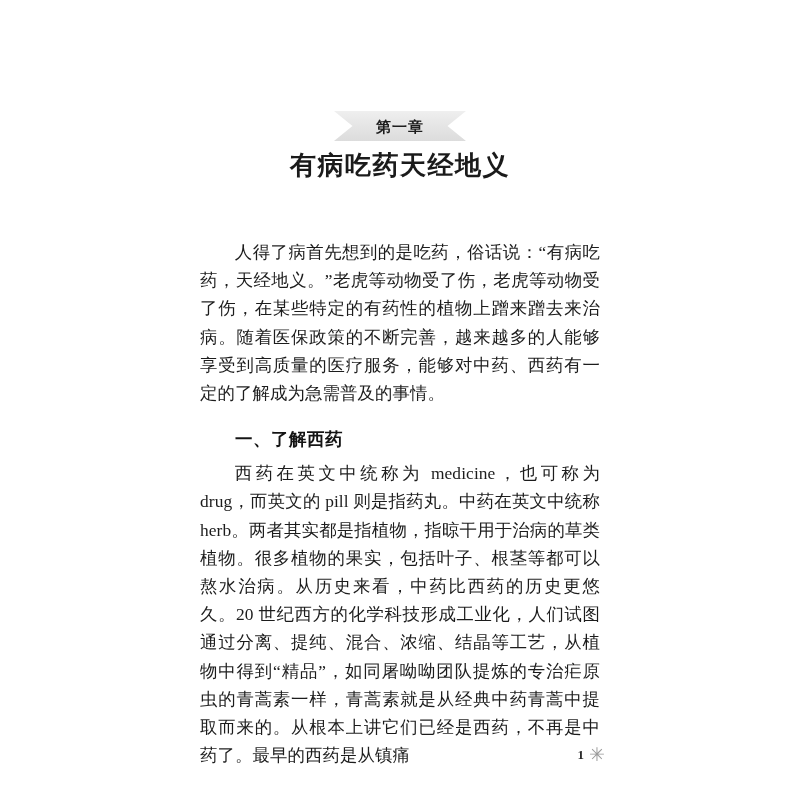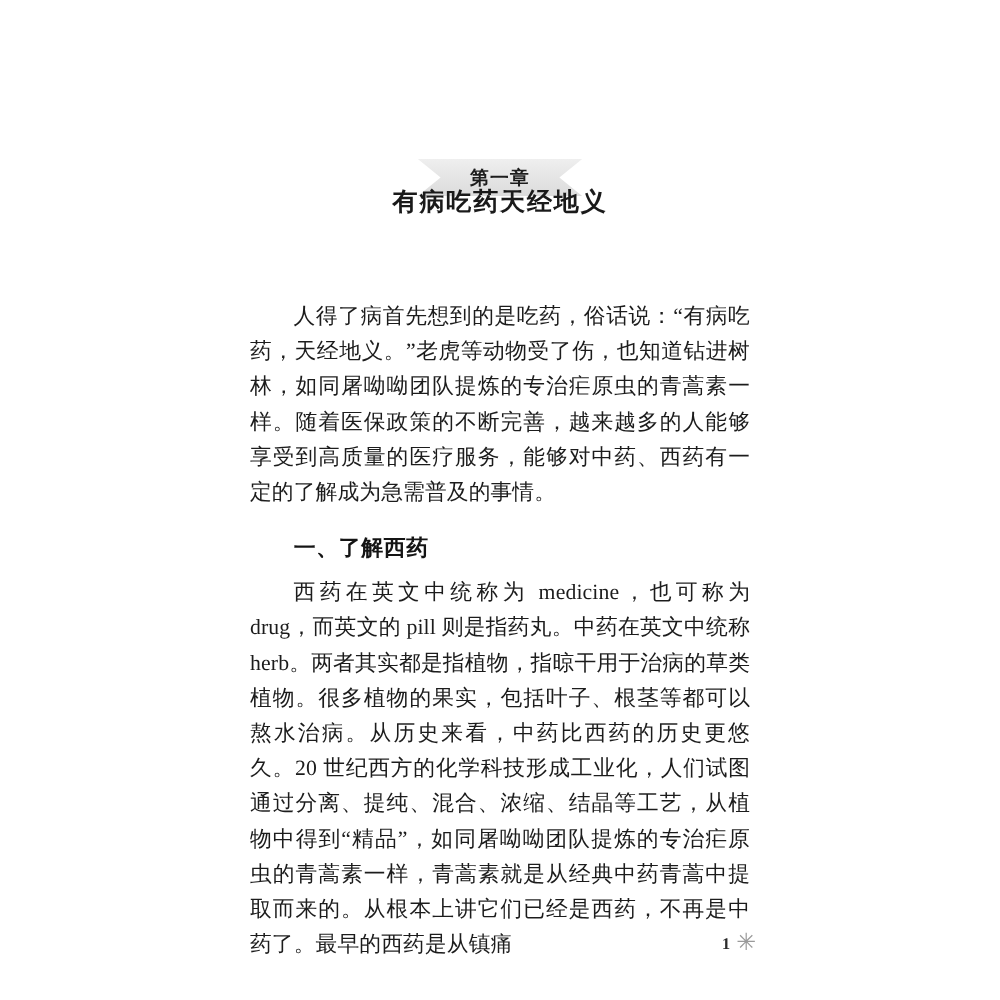--- a/index.html
+++ b/index.html
@@ -39,41 +39,40 @@
     display: flex;
     align-items: center;
     justify-content: center;
     
     -webkit-clip-path: polygon(
         0% 0%, 14% 50%, 0% 100%,
         100% 100%, 86% 50%, 100% 0%);
     clip-path: polygon(
         0% 0%, 14% 50%, 0% 100%,
         100% 100%, 86% 50%, 100% 0%);
-    margin-top: 16px;
   }
   .chapter-banner-label {
     font-family: "Liberation Sans", "DejaVu Sans", sans-serif;
     font-size: 15px;
     font-weight: bold;
     letter-spacing: 1px;
     color: #1d1d1d;
     line-height: 1;
     white-space: nowrap;
   }
 
   
   .chapter-title {
     position: absolute;
     top: 150px;
     left: 0;
     width: 800px;
     text-align: center;
     font-family: "Liberation Sans", "DejaVu Sans", sans-serif;
-    font-size: 20px;
+    font-size: 26px;
     font-weight: bold;
     letter-spacing: 1.5px;
     color: #1a1a1a;
     line-height: 1.2;
   }
 
   
   .content {
     position: absolute;
     top: 238px;
@@ -140,21 +139,21 @@
   <div class="chapter-banner-wrap">
     <div class="chapter-banner">
       <span class="chapter-banner-label">第一章</span>
     </div>
   </div>
 
   <div class="chapter-title">有病吃药天经地义</div>
 
   <div class="content">
 
-    <p class="para">人得了病首先想到的是吃药，俗话说：“有病吃药，天经地义。”老虎等动物受了伤，也知道钻进树林，如同屠呦呦团队提炼的专治疟原虫的青蒿素一样。随着医保政策的不断完善，越来越多的人能够享受到高质量的医疗服务，能够对中药、西药有一定的了解成为急需普及的事情。</p>
+    <p class="para">人得了病首先想到的是吃药，俗话说：“有病吃药，天经地义。”老虎等动物受了伤，老虎等动物受了伤，在某些特定的有药性的植物上蹭来蹭去来治病。随着医保政策的不断完善，越来越多的人能够享受到高质量的医疗服务，能够对中药、西药有一定的了解成为急需普及的事情。</p>
 
     <h2 class="section-heading">一、了解西药</h2>
 
     <p class="para">西药在英文中统称为 medicine，也可称为 drug，而英文的 pill 则是指药丸。中药在英文中统称 herb。两者其实都是指植物，指晾干用于治病的草类植物。很多植物的果实，包括叶子、根茎等都可以熬水治病。从历史来看，中药比西药的历史更悠久。20 世纪西方的化学科技形成工业化，人们试图通过分离、提纯、混合、浓缩、结晶等工艺，从植物中得到“精品”，如同屠呦呦团队提炼的专治疟原虫的青蒿素一样，青蒿素就是从经典中药青蒿中提取而来的。从根本上讲它们已经是西药，不再是中药了。最早的西药是从镇痛</p>
 
   </div>
 
   <div class="folio">
     <span class="folio-number">1</span>
     <span class="folio-ornament">✳</span>

